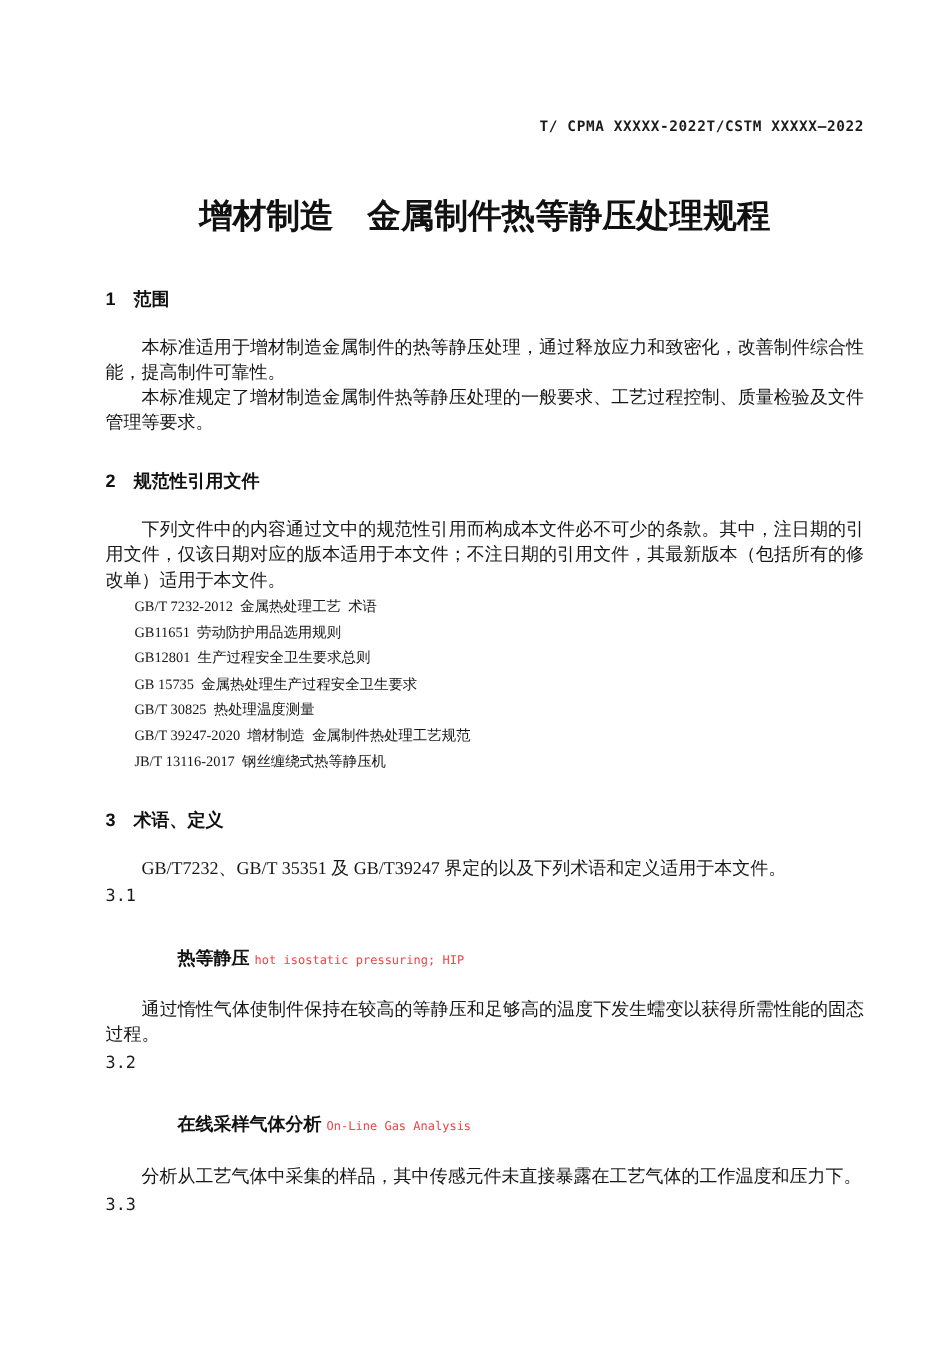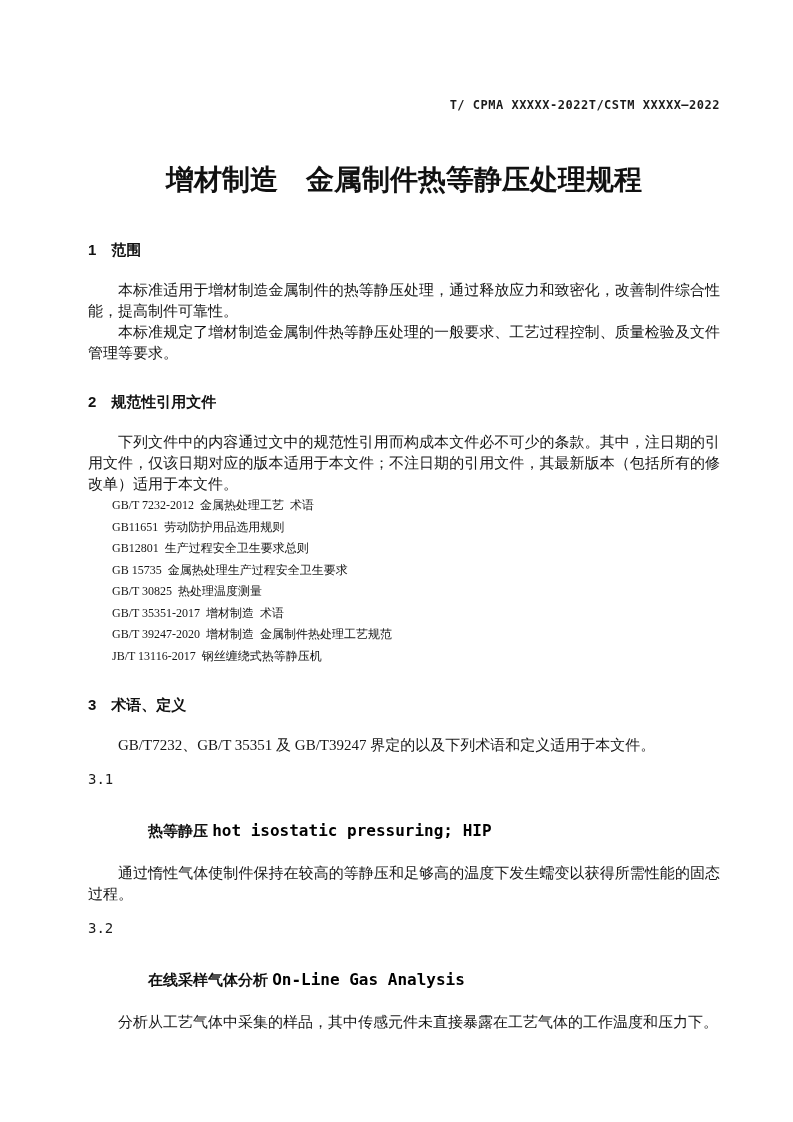--- a/index.html
+++ b/index.html
@@ -62,44 +62,44 @@
   }
   .ref-list { margin: 0; }
   .ref-item {
     font-family: "Liberation Serif", "DejaVu Serif", serif;
     font-size: 12px;
     line-height: 21.5px;
     padding-left: 2em;
     color: #161616;
     white-space: pre-wrap;
   }
-  .subsection { margin-top: 13px; }
+  .subsection { margin-top: 2px; }
   .sub-num {
     font-family: "DejaVu Sans Mono", monospace;
     font-size: 14px;
     line-height: 21px;
     color: #1c1c1c;
   }
   .term-line {
     margin-top: 9px;
     padding-left: 2em;
     font-size: 15px;
     line-height: 21px;
     white-space: pre-wrap;
   }
   .term-zh {
     font-family: "Liberation Sans", "DejaVu Sans", sans-serif;
     font-weight: bold;
     color: #111111;
   }
   .term-en {
     font-family: "DejaVu Sans Mono", monospace;
-    font-weight: bold;
-    font-size: 16px;
-    color: #000000;
+    font-weight: normal;
+    font-size: 10px;
+    color: #ef4444;
   }
   .page-number {
     position: absolute;
     left: 90px;
     top: 1030px;
     font-family: "Liberation Serif", "DejaVu Serif", serif;
     font-size: 14px;
     color: #161616;
   }
 </style>
@@ -124,21 +124,20 @@
     <div class="sec-heading">
       <span class="sec-num">2</span><span class="sec-title">规范性引用文件</span>
     </div>
     <p class="body-para">下列文件中的内容通过文中的规范性引用而构成本文件必不可少的条款。其中，注日期的引用文件，仅该日期对应的版本适用于本文件；不注日期的引用文件，其最新版本（包括所有的修改单）适用于本文件。</p>
     <div class="ref-list">
       <div class="ref-item">GB/T 7232-2012  金属热处理工艺  术语</div>
       <div class="ref-item">GB11651  劳动防护用品选用规则</div>
       <div class="ref-item">GB12801  生产过程安全卫生要求总则</div>
       <div class="ref-item">GB 15735  金属热处理生产过程安全卫生要求</div>
       <div class="ref-item">GB/T 30825  热处理温度测量</div>
-      <div class="ref-item">GB/T 35351-2017  增材制造  术语</div>
       <div class="ref-item">GB/T 39247-2020  增材制造  金属制件热处理工艺规范</div>
       <div class="ref-item">JB/T 13116-2017  钢丝缠绕式热等静压机</div>
     </div>
   </div>
 
   <div class="section">
     <div class="sec-heading">
       <span class="sec-num">3</span><span class="sec-title">术语、定义</span>
     </div>
     <p class="body-para">GB/T7232、GB/T 35351 及 GB/T39247 界定的以及下列术语和定义适用于本文件。</p>

